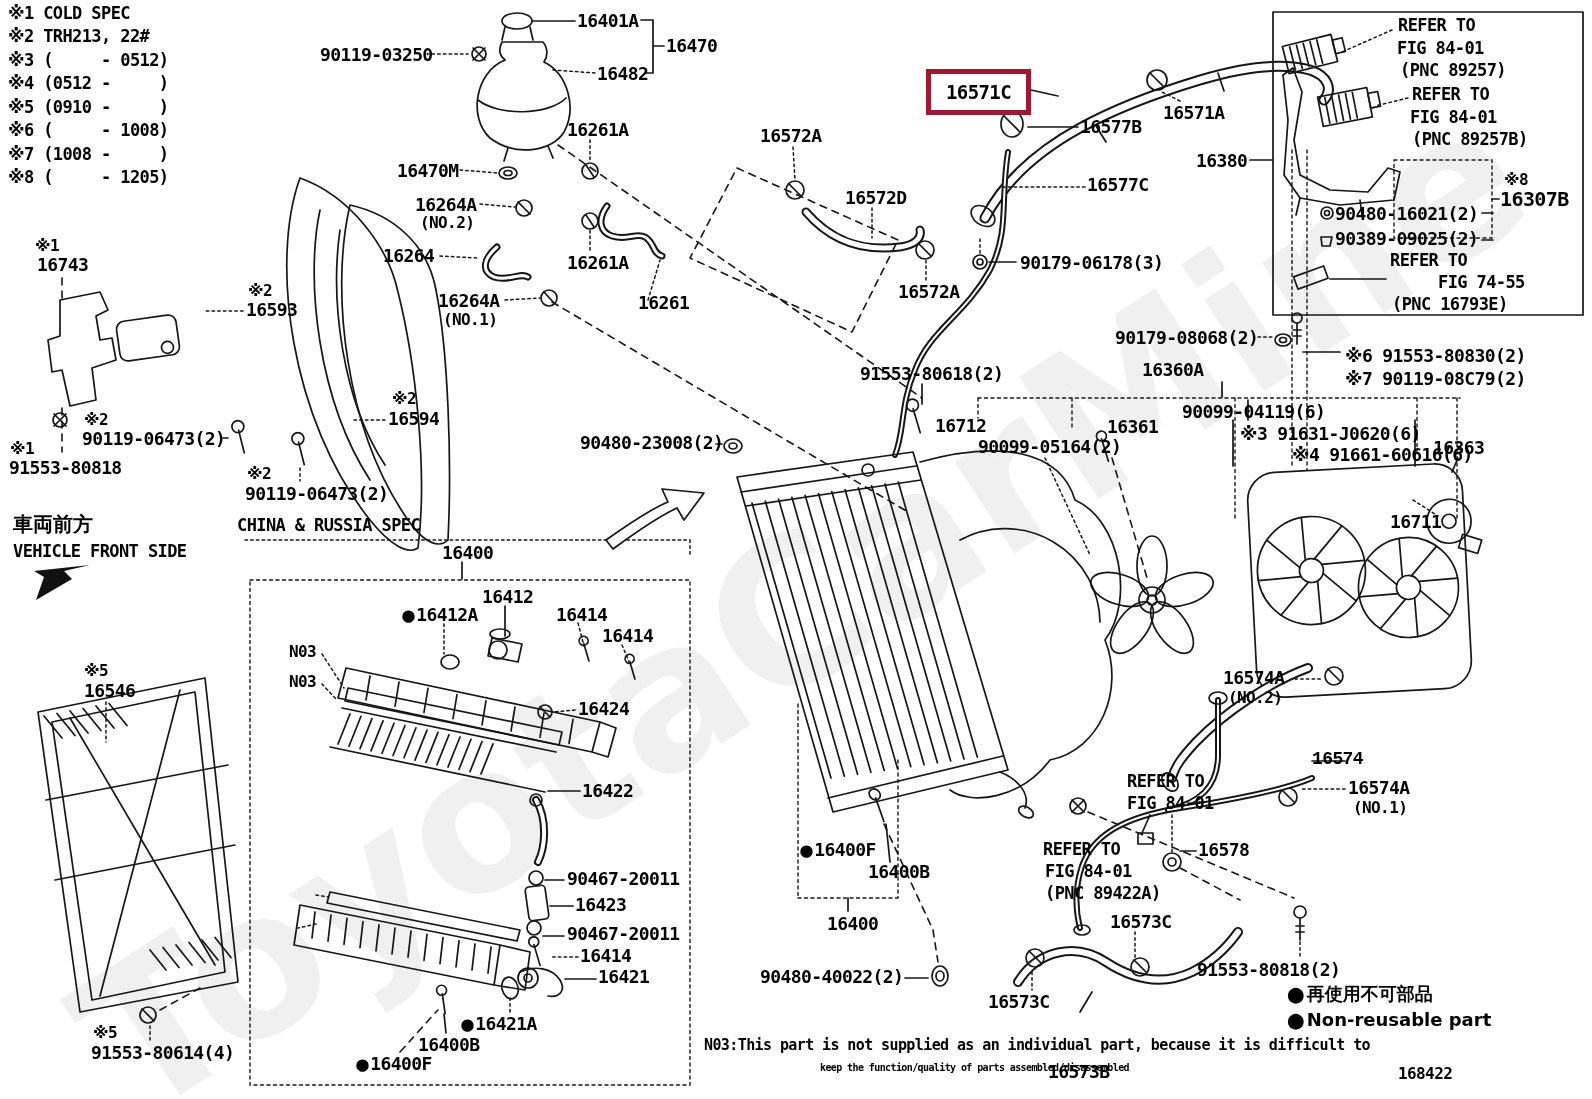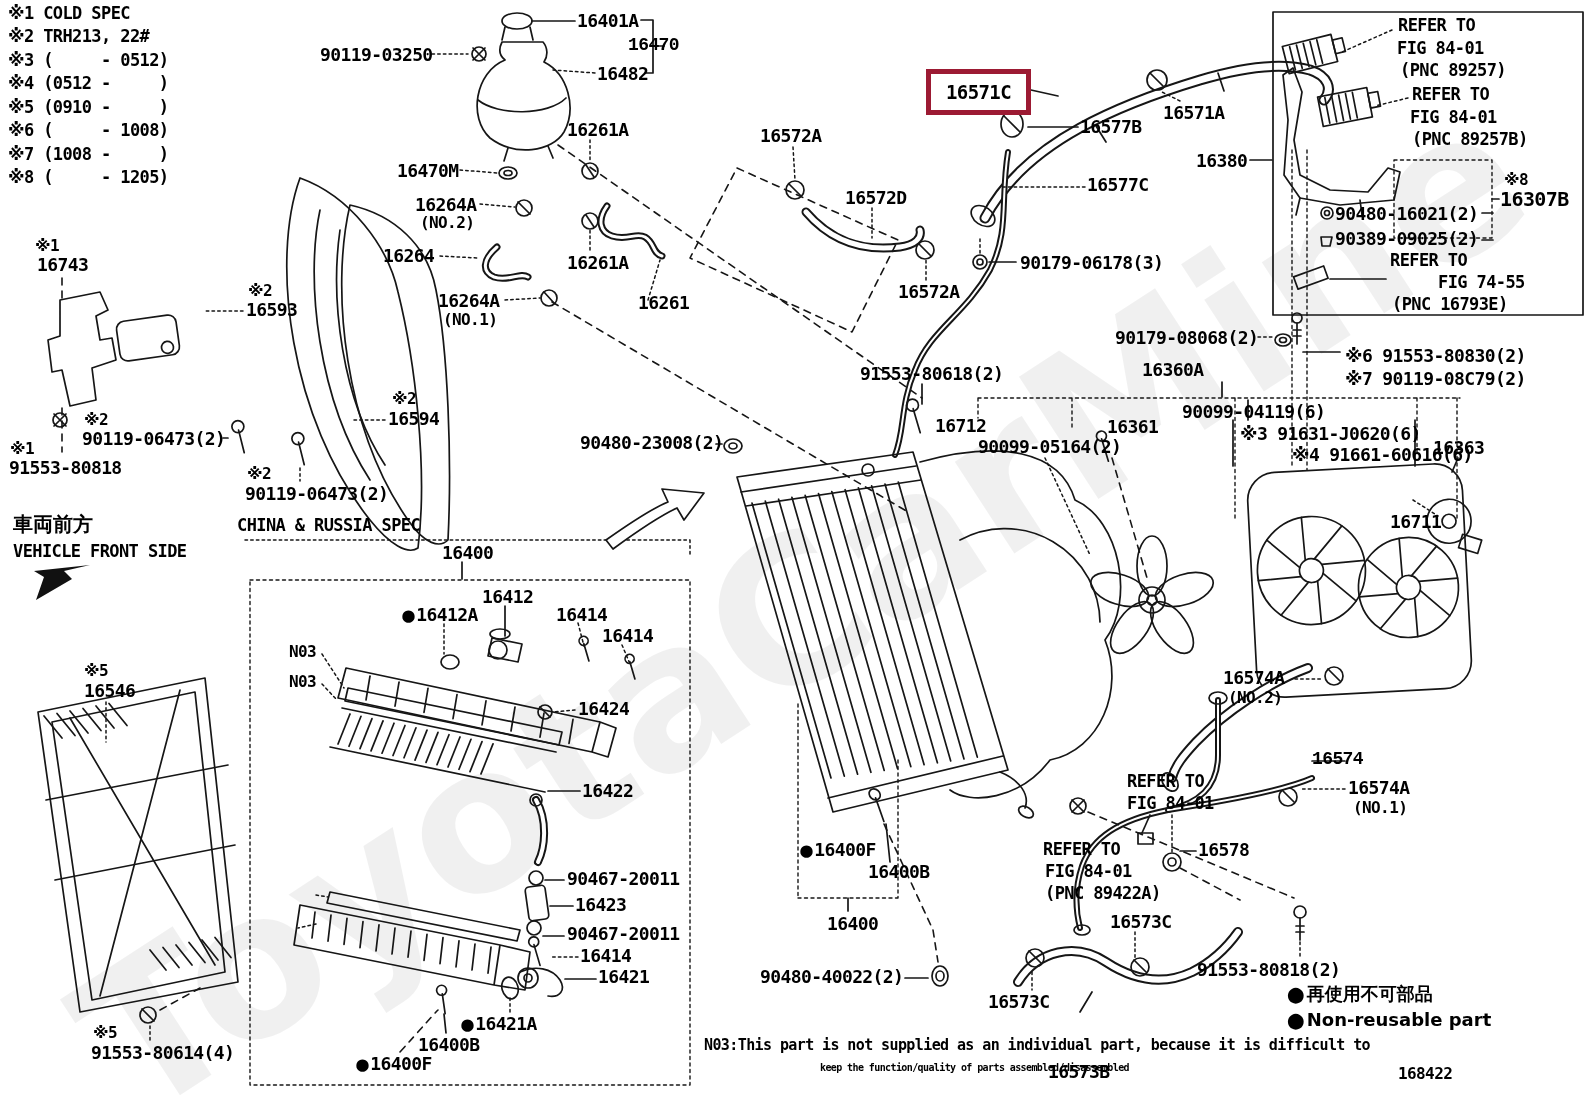--- a/index.html
+++ b/index.html
@@ -409,21 +409,21 @@
       <div class="lbl k-g" style="left: 8px; top: 4px;">※1 COLD SPEC</div>
       <div class="lbl k-g" style="left: 8px; top: 27px;">※2 TRH213, 22#</div>
       <div class="lbl k-g" style="left: 8px; top: 51px;">※3 (     - 0512)</div>
       <div class="lbl k-g" style="left: 8px; top: 74px;">※4 (0512 -     )</div>
       <div class="lbl k-g" style="left: 8px; top: 98px;">※5 (0910 -     )</div>
       <div class="lbl k-g" style="left: 8px; top: 121px;">※6 (     - 1008)</div>
       <div class="lbl k-g" style="left: 8px; top: 145px;">※7 (1008 -     )</div>
       <div class="lbl k-g" style="left: 8px; top: 168px;">※8 (     - 1205)</div>
       <div class="lbl k-p" style="left: 320px; top: 45px;">90119-03250</div>
       <div class="lbl k-p" style="left: 577px; top: 11px;">16401A</div>
-      <div class="lbl k-p" style="left: 628px; top: 36px; font-family: Liberation Mono, monospace;">16470</div>
+      <div class="lbl k-p" style="left: 666px; top: 36px;">16470</div>
       <div class="lbl k-p" style="left: 597px; top: 64px;">16482</div>
       <div class="lbl k-p" style="left: 567px; top: 120px;">16261A</div>
       <div class="lbl k-p" style="left: 397px; top: 161px;">16470M</div>
       <div class="lbl k-p" style="left: 415px; top: 195px;">16264A</div>
       <div class="lbl k-s" style="left: 420px; top: 215px;">(NO.2)</div>
       <div class="lbl k-p" style="left: 383px; top: 246px;">16264</div>
       <div class="lbl k-p" style="left: 567px; top: 253px;">16261A</div>
       <div class="lbl k-p" style="left: 438px; top: 291px;">16264A</div>
       <div class="lbl k-s" style="left: 443px; top: 312px;">(NO.1)</div>
       <div class="lbl k-p" style="left: 638px; top: 293px;">16261</div>

